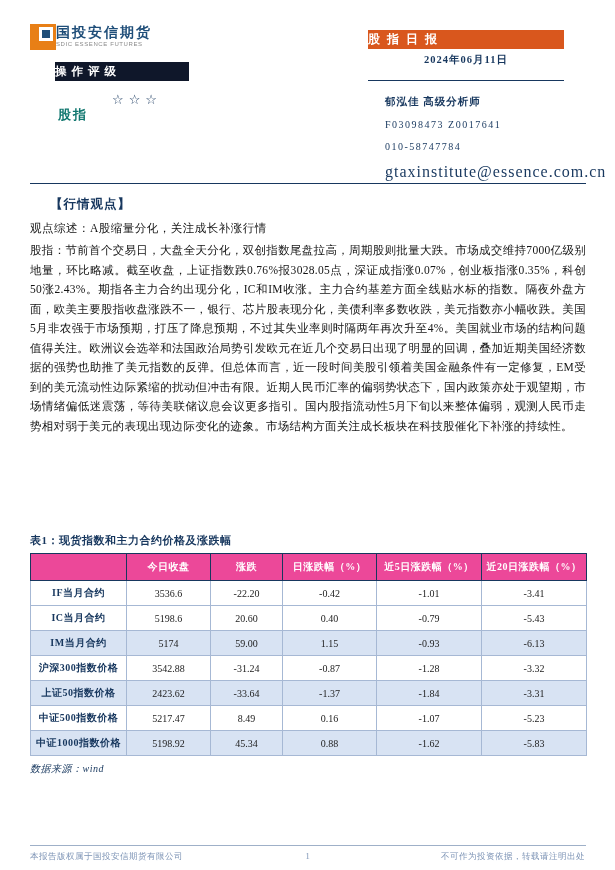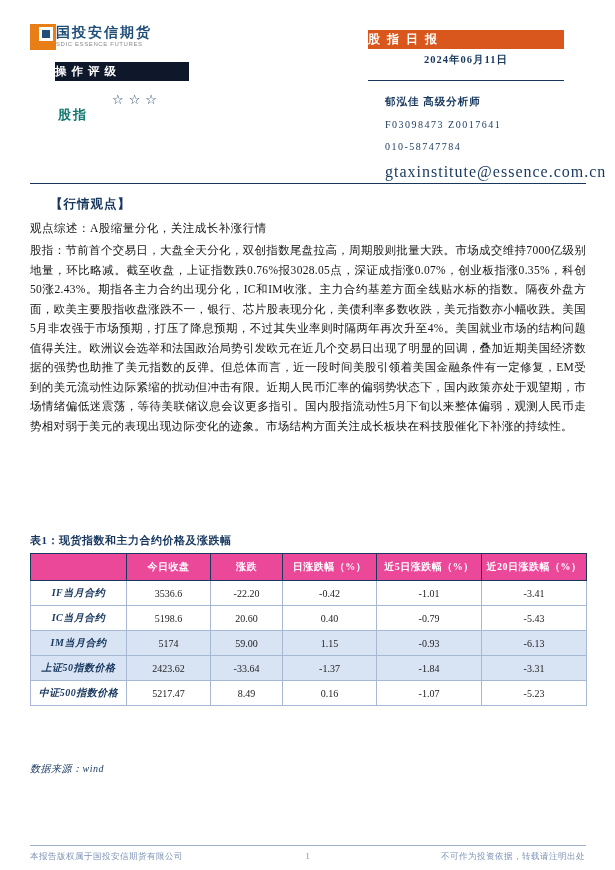--- a/index.html
+++ b/index.html
@@ -53,21 +53,21 @@
   }
 
   
   .table-title { position:absolute; left:30px; top:533px; color:#17375E; font-weight:bold; font-size:11px; letter-spacing:0.5px; }
   table.price { position:absolute; left:30px; top:553px; width:556px; border-collapse:collapse; font-size:10px; table-layout:fixed; }
   table.price th {
     background:#ec4899; color:#ffffff; font-weight:bold; padding:6px 2px;
     border:1px solid #17375E; text-align:center; letter-spacing:0.5px;
   }
   table.price td { text-align:center; padding:5px 2px; border:1px solid #A6B8D4; color:#222222; background:#ffffff; }
-  table.price td.rowname { color:#17375E; font-weight:bold; font-style:italic; letter-spacing:0.5px; }
+  table.price td.rowname { color:#17375E; font-weight:bold; letter-spacing:0.5px; }
   table.price tr.alt td { background:#D8E3F3; }
 
   .source { position:absolute; left:30px; top:762px; color:#17375E; font-size:10px; font-style:italic; letter-spacing:0.5px; }
 
   
   .footer-line { position:absolute; left:30px; width:556px; top:845px; border-top:1px solid #9FB0C8; }
   .footer-left { position:absolute; left:30px; top:851px; color:#7C93B5; font-size:8.5px; letter-spacing:0.5px; }
   .footer-page { position:absolute; left:0; top:851px; width:615px; text-align:center; color:#7C93B5; font-size:8.5px; }
   .footer-right { position:absolute; right:30px; top:851px; color:#7C93B5; font-size:8.5px; letter-spacing:0.5px; }
 </style>
@@ -140,36 +140,52 @@
           <td>-5.43</td>
         </tr>
         <tr class="alt">
           <td class="rowname">IM当月合约</td>
           <td>5174</td>
           <td>59.00</td>
           <td>1.15</td>
           <td>-0.93</td>
           <td>-6.13</td>
         </tr>
+        <tr>
+          <td class="rowname">沪深300指数价格</td>
+          <td>3542.88</td>
+          <td>-31.24</td>
+          <td>-0.87</td>
+          <td>-1.28</td>
+          <td>-3.32</td>
+        </tr>
         <tr class="alt">
           <td class="rowname">上证50指数价格</td>
           <td>2423.62</td>
           <td>-33.64</td>
           <td>-1.37</td>
           <td>-1.84</td>
           <td>-3.31</td>
         </tr>
         <tr>
           <td class="rowname">中证500指数价格</td>
           <td>5217.47</td>
           <td>8.49</td>
           <td>0.16</td>
           <td>-1.07</td>
           <td>-5.23</td>
         </tr>
+        <tr class="alt">
+          <td class="rowname">中证1000指数价格</td>
+          <td>5198.92</td>
+          <td>45.34</td>
+          <td>0.88</td>
+          <td>-1.62</td>
+          <td>-5.83</td>
+        </tr>
       </tbody>
   </table>
   <div class="source">数据来源：wind</div>
 
   <div class="footer-line"></div>
   <div class="footer-left">本报告版权属于国投安信期货有限公司</div>
   <div class="footer-page">1</div>
   <div class="footer-right">不可作为投资依据，转载请注明出处</div>
 
 </div>

